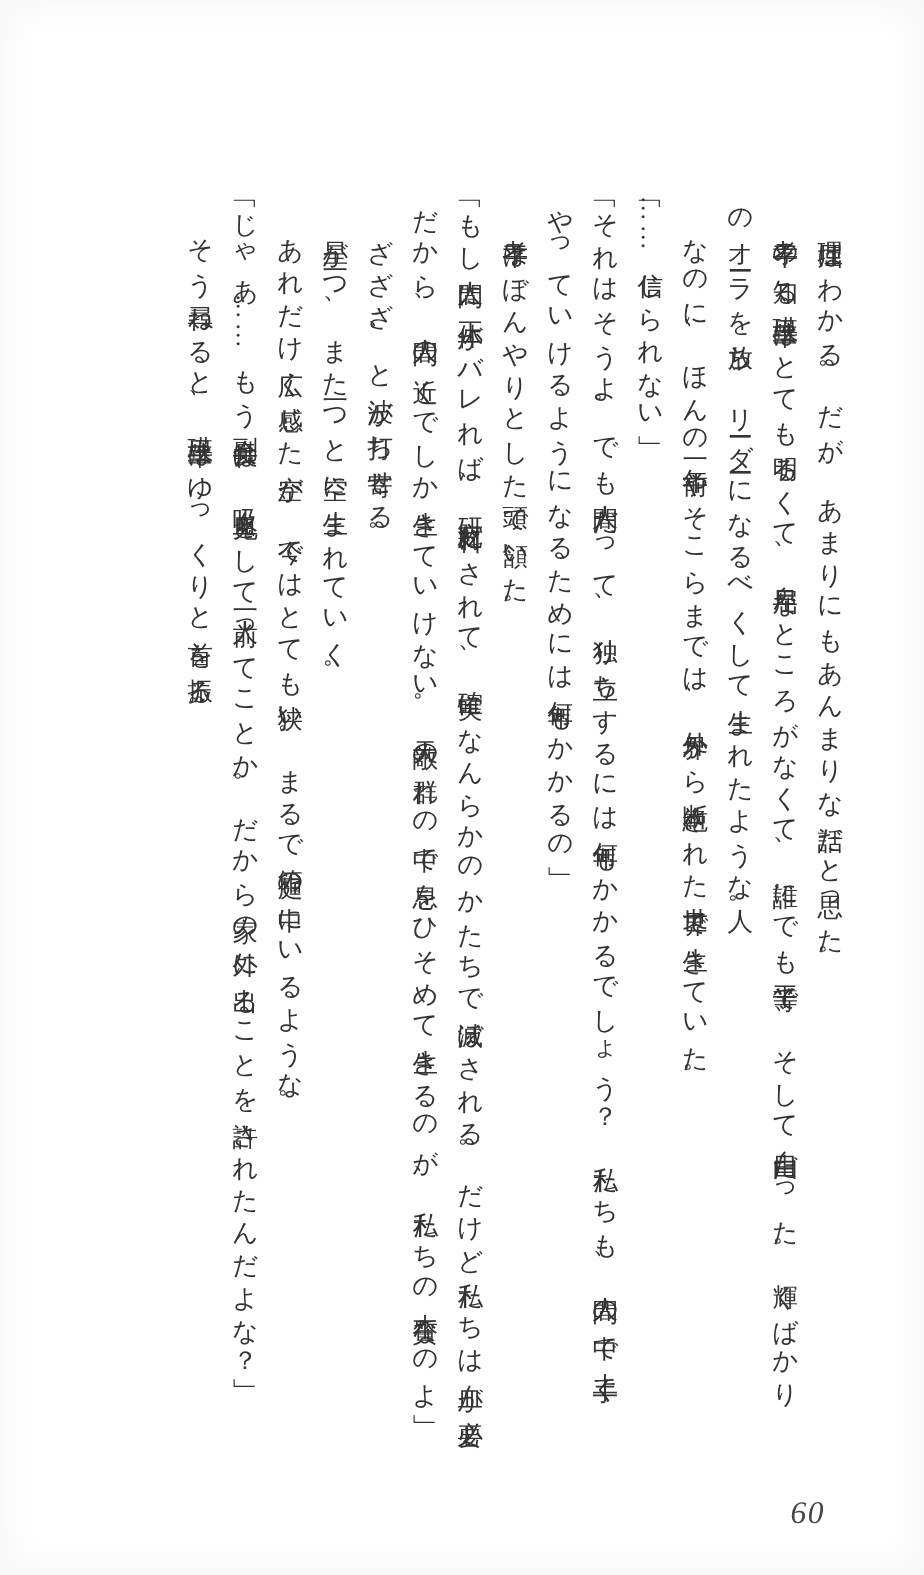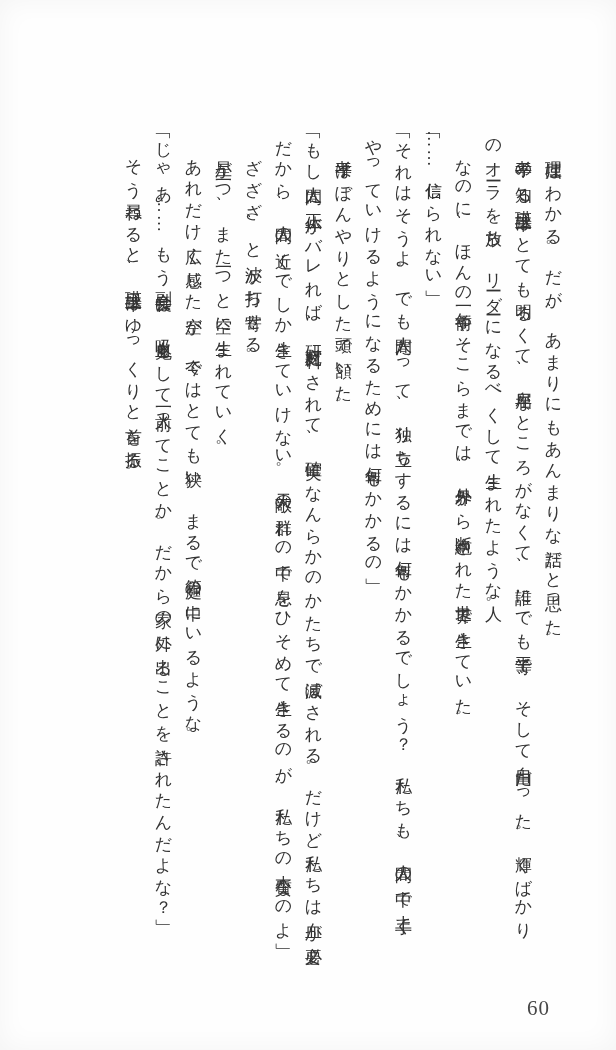--- a/index.html
+++ b/index.html
@@ -34,20 +34,21 @@
     padding: 0;
   }
   .page-text p.indent {
     text-indent: 19.3px;
   }
   .page-number {
     position: absolute;
     left: 527px;
     top: 996px;
     font-size: 21px;
+    font-style: italic;
     letter-spacing: 1px;
     color: #474747;
   }
 </style>
 </head>
 <body>
 
 <div class="book-page">
   <div class="page-text">
       <p class="indent">理屈はわかる。だが、あまりにもあんまりな話だと思った。</p>

